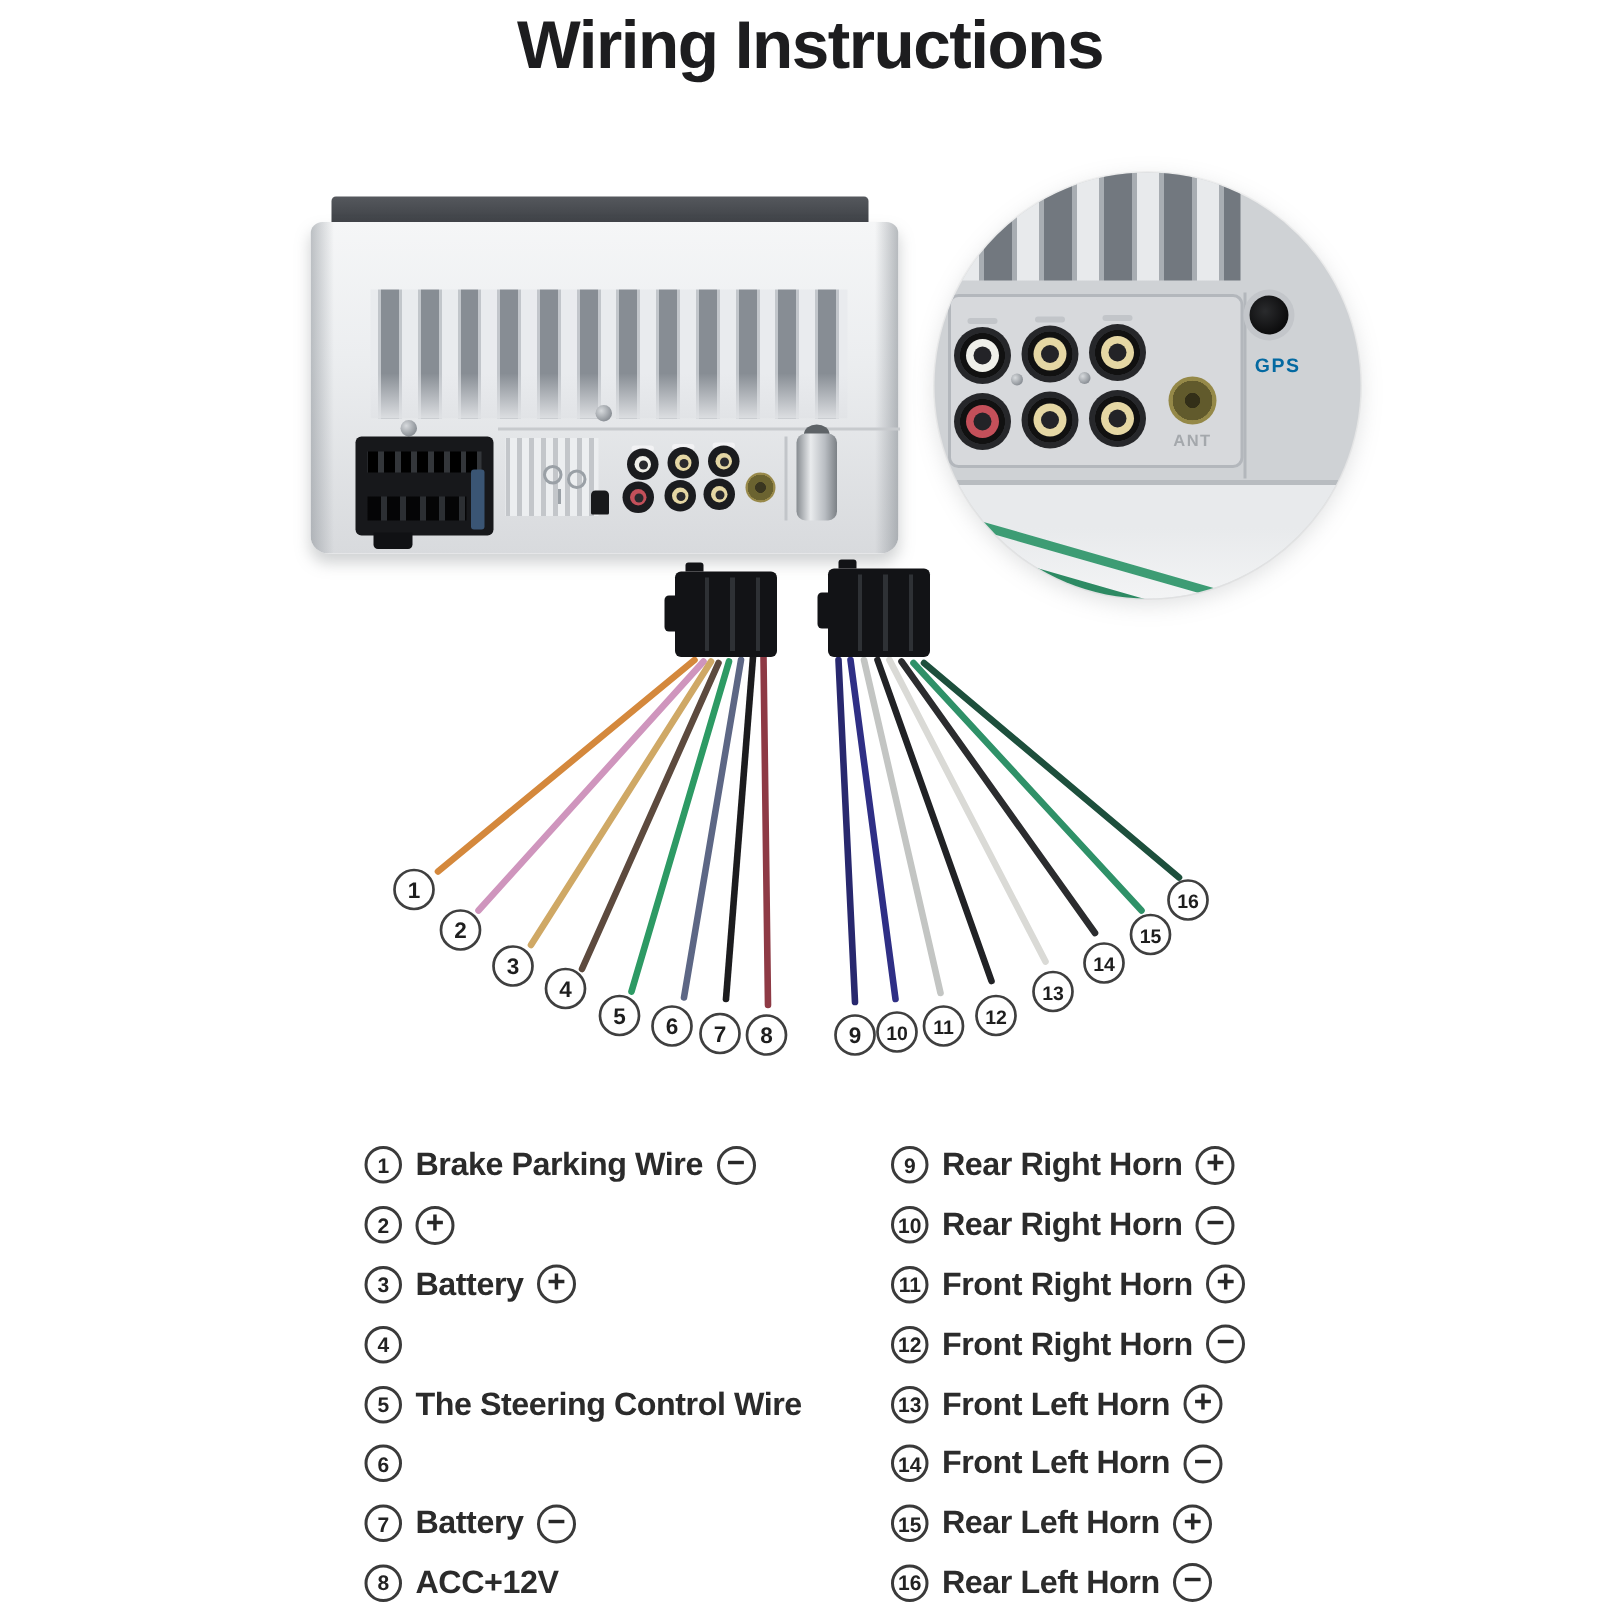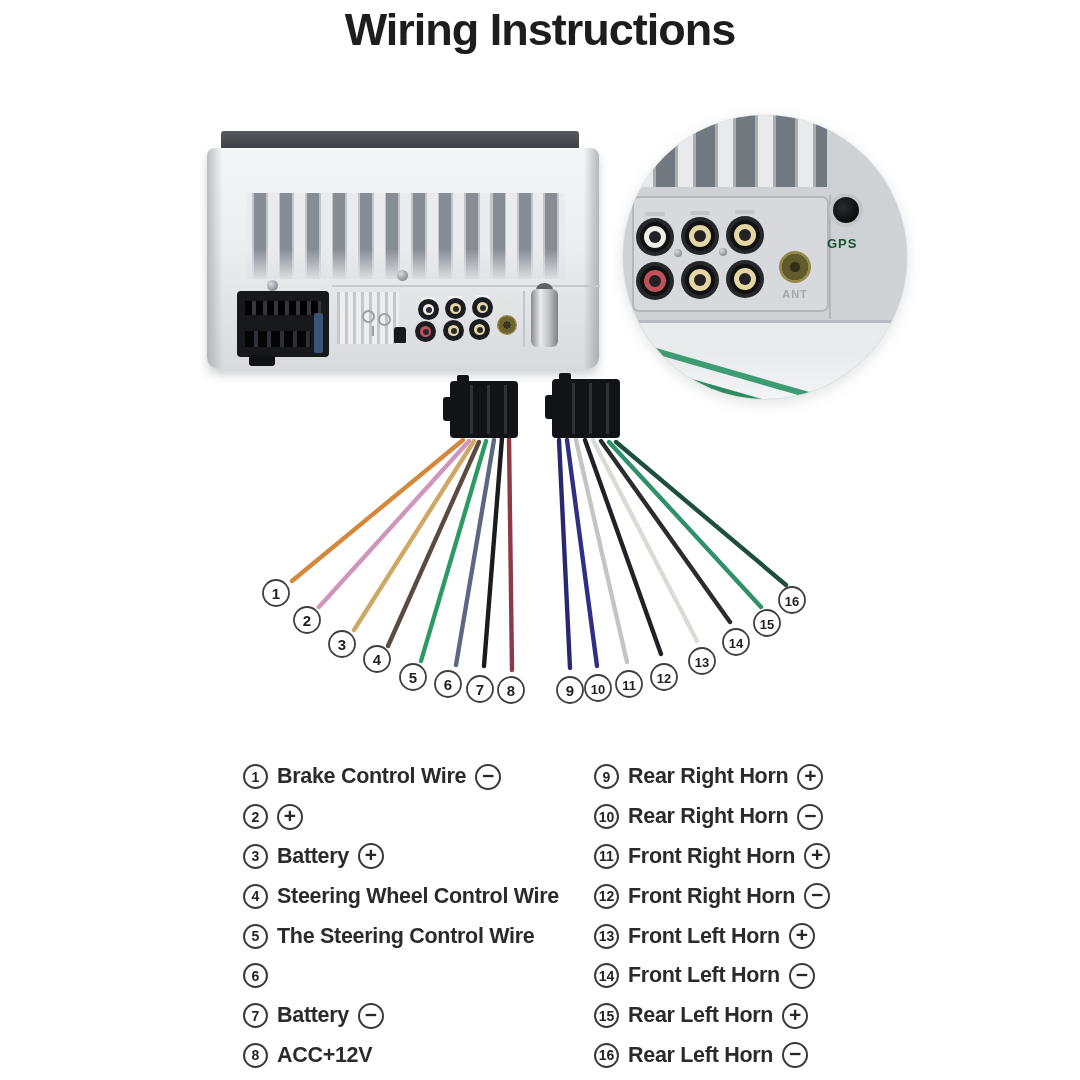--- a/index.html
+++ b/index.html
@@ -60,21 +60,21 @@
        background:radial-gradient(circle,#111 0 55%,#26272a 56% 78%,#3c3e42 79%);}
   .rca i{position:absolute;inset:8px;border-radius:50%;background:var(--c);}
   .rca i::after{content:"";position:absolute;inset:5px;border-radius:50%;background:#232327;}
   #i-gold{left:156px;top:136px;width:32px;height:32px;border-radius:50%;
           background:radial-gradient(circle,#332f18 0 22%,#615a2c 23% 58%,#958948 59%);}
   #i-gps{left:210px;top:82px;width:26px;height:26px;border-radius:50%;background:radial-gradient(circle at 40% 40%,#2a2b2d,#0c0c0d 70%);
          box-shadow:0 0 0 4px #c3c6ca;}
   .i-screw{width:8px;height:8px;border-radius:50%;background:radial-gradient(circle at 35% 35%,#d7dadd,#8d9298 70%,#6f747a);}
   #i-bottom{left:0;top:205px;width:284px;height:80px;background:linear-gradient(#b8bcc0 0 3px,#e8eaec 3px 40%,#f3f4f5);}
   .gstripe{position:absolute;height:6px;border-radius:3px;transform-origin:left center;}
-  #i-gpslabel{left:204px;top:121px;width:40px;text-align:left;font-size:13px;font-weight:700;color:#14532d;letter-spacing:1px;}
+  #i-gpslabel{left:204px;top:121px;width:40px;text-align:right;font-size:13px;font-weight:700;color:#0369a1;letter-spacing:1px;}
   #i-antlabel{left:152px;top:173px;width:40px;text-align:center;font-size:11px;font-weight:700;color:#a4a8ac;letter-spacing:1px;}
   .i-dash{position:absolute;width:20px;height:4px;background:#c2c5c9;border-radius:2px;}
 
   
   .conn{position:absolute;background:#121316;border-radius:4px;}
   .conn::before{content:"";position:absolute;left:-7px;top:16px;width:7px;height:24px;background:#121316;border-radius:3px 0 0 3px;}
   .conn::after{content:"";position:absolute;top:-6px;left:7px;width:12px;height:6px;background:#121316;border-radius:2px 2px 0 0;}
   .conn .grooves{position:absolute;inset:4px 6px;background:repeating-linear-gradient(90deg,transparent 0 14px,#2e3135 14px 17px);}
   #conn-left{left:450px;top:381px;width:68px;height:57px;}
   #conn-right{left:552px;top:379px;width:68px;height:59px;}
@@ -235,35 +235,34 @@
   <div id="conn-left" class="conn">
       <div class="grooves"></div>
     </div>
   <div id="conn-right" class="conn">
       <div class="grooves"></div>
     </div>
 
   <div id="legend-left" class="legend">
       <div class="leg-row">
         <div class="leg-num">1</div>
-        <div class="leg-label">Brake Control Wire</div>
+        <div class="leg-label">Brake Parking Wire</div>
         <div class="leg-pol">−</div>
       </div>
       <div class="leg-row">
         <div class="leg-num">2</div>
         <div class="leg-pol">+</div>
       </div>
       <div class="leg-row">
         <div class="leg-num">3</div>
         <div class="leg-label">Battery</div>
         <div class="leg-pol">+</div>
       </div>
       <div class="leg-row">
         <div class="leg-num">4</div>
-        <div class="leg-label">Steering Wheel Control Wire</div>
       </div>
       <div class="leg-row">
         <div class="leg-num">5</div>
         <div class="leg-label">The Steering Control Wire</div>
       </div>
       <div class="leg-row">
         <div class="leg-num">6</div>
       </div>
       <div class="leg-row">
         <div class="leg-num">7</div>

